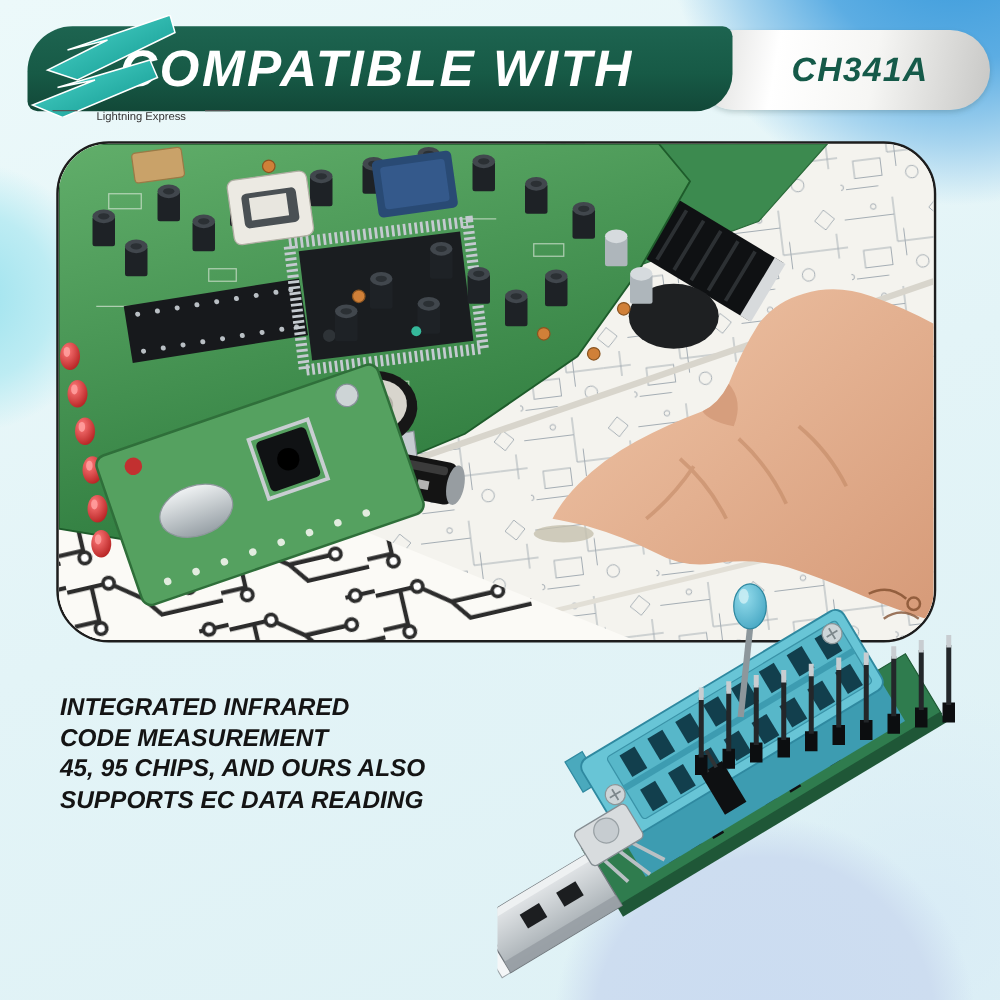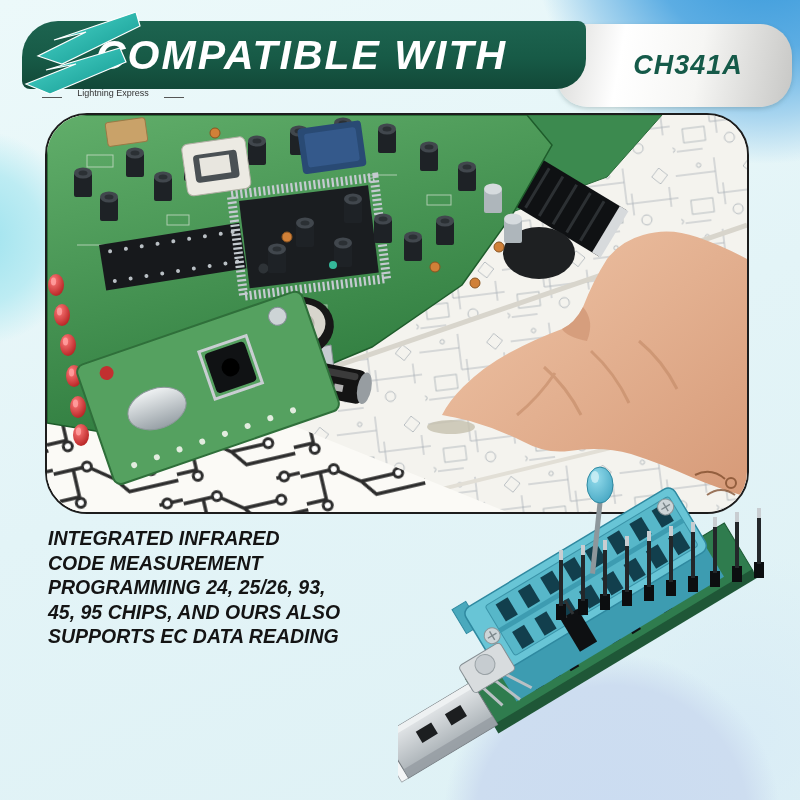--- a/index.html
+++ b/index.html
@@ -5,41 +5,41 @@
   html,body{margin:0;padding:0;}
   body{width:800px;height:800px;overflow:hidden;font-family:"Liberation Sans",sans-serif;}
   .stage{position:relative;width:800px;height:800px;overflow:hidden;
     background:
       radial-gradient(circle 150px at -25px 238px, #9ce2ee 0%, #bdecf3 45%, rgba(233,246,249,0) 72%),
       radial-gradient(circle 300px at 765px -70px, #2d93d8 0%, #5cade3 40%, #a8d5ef 62%, rgba(233,246,249,0) 78%),
       radial-gradient(circle 235px at 612px 822px, #cbdcf1 0%, #cdddf0 58%, rgba(230,244,248,0) 72%),
       radial-gradient(circle 260px at 745px 735px, #d9ecf6 0%, rgba(230,244,248,0) 70%),
       linear-gradient(160deg, #ecf9fa 0%, #e3f4f7 50%, #def1f5 100%);}
   
-  .pill{position:absolute;left:556px;top:24px;width:236px;height:83px;border-radius:32px;
+  .pill{position:absolute;left:556px;top:24px;width:236px;height:64px;border-radius:32px;
     background:linear-gradient(100deg,#d8d8d6 0%,#ffffff 28%,#f6f6f4 60%,#c7c7c5 100%);
     box-shadow:0 2px 4px rgba(60,90,90,.25);z-index:2;display:flex;align-items:center;justify-content:center;}
   .pill span{font-size:27px;font-weight:bold;font-style:italic;color:#155a49;letter-spacing:1px;padding-left:28px;}
   .banner{position:absolute;left:22px;top:21px;width:564px;height:68px;
     border-radius:36px 8px 30px 8px;
     background:linear-gradient(180deg,#1d6450 0%,#175a46 55%,#124838 100%);
     z-index:3;display:flex;align-items:center;}
   .banner span{color:#ffffff;font-weight:bold;font-style:italic;font-size:41px;letter-spacing:2px;padding-left:74px;white-space:nowrap;}
   .logo{position:absolute;left:24px;top:12px;width:160px;z-index:4;}
   .logo svg{display:block;}
-  .logo .tagline{display:flex;align-items:flex-end;gap:15px;margin:-6px 0 0 18px;}
+  .logo .tagline{display:flex;align-items:flex-start;gap:15px;margin:-6px 0 0 18px;}
   .logo .tagline i{display:block;width:22px;height:1px;background:#555;}
   .logo .tagline span{font-style:normal;font-size:9px;color:#333;white-space:nowrap;}
   .logo .brand{margin:0 0 0 2px;font-size:20px;font-weight:bold;color:#2aa4b6;letter-spacing:.5px;}
   
   .main-photo{position:absolute;left:45px;top:113px;width:700px;height:397px;border-radius:42px;
     border:2px solid #1d1d1d;overflow:hidden;background:#f4f3ee;z-index:1;}
   .main-photo svg{display:block;}
   
-  .desc{position:absolute;left:48px;top:526px;width:370px;z-index:1;}
+  .desc{position:absolute;left:48px;top:554px;width:370px;z-index:1;}
   .desc div{font-size:19.5px;line-height:24.6px;font-weight:bold;font-style:italic;color:#141414;white-space:nowrap;}
   
   .programmer{position:absolute;left:398px;top:458px;width:392px;height:342px;z-index:2;}
 </style>
 </head>
 <body>
 <div class="stage">
 
   <div class="pill">
     <span>CH341A</span>
@@ -315,21 +315,20 @@
       <g stroke="#7c4a2a" stroke-width="2" fill="none" opacity="0.75">
         <path d="M648,360 q16,-8 30,4 M660,380 q14,-10 28,0 M676,396 q10,-8 22,-2"></path>
         <circle cx="684" cy="368" r="5"></circle>
       </g>
     </svg>
   </div>
 
   <div class="desc">
     <div>INTEGRATED INFRARED</div>
     <div>CODE MEASUREMENT</div>
-    <div>PROGRAMMING 24, 25/26, 93,</div>
     <div>45, 95 CHIPS, AND OURS ALSO</div>
     <div>SUPPORTS EC DATA READING</div>
   </div>
 
   <div class="programmer">
     <svg width="392" height="342" viewBox="0 0 392 342">
       <defs>
         <linearGradient id="usbGrad" x1="0" y1="0" x2="0" y2="1">
           <stop offset="0" stop-color="#e6e9eb"></stop>
             <stop offset="1" stop-color="#a3abb0"></stop>

